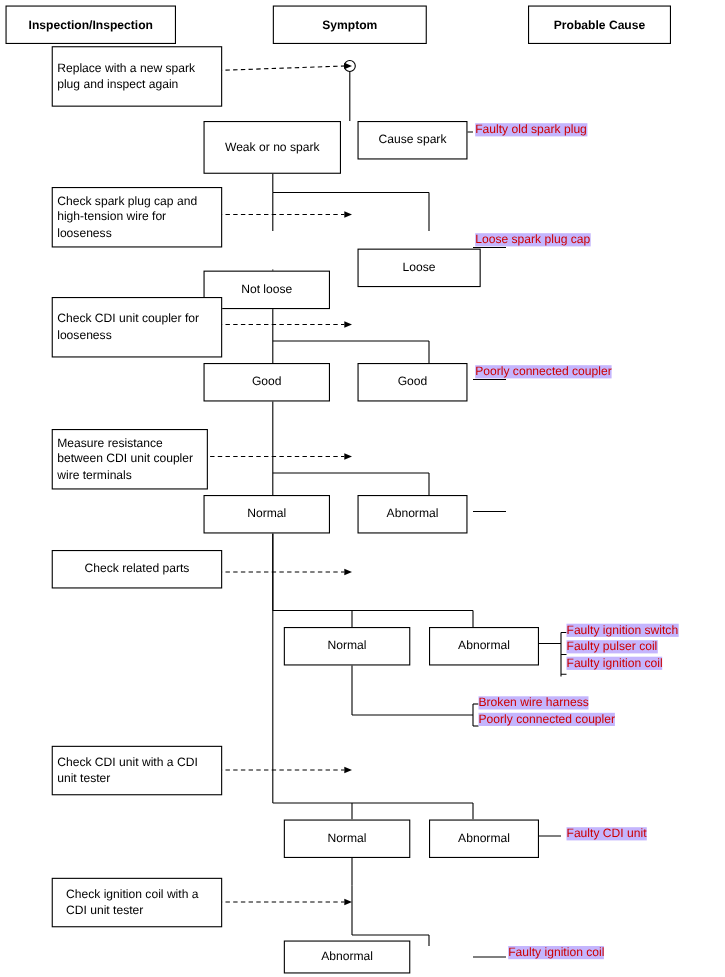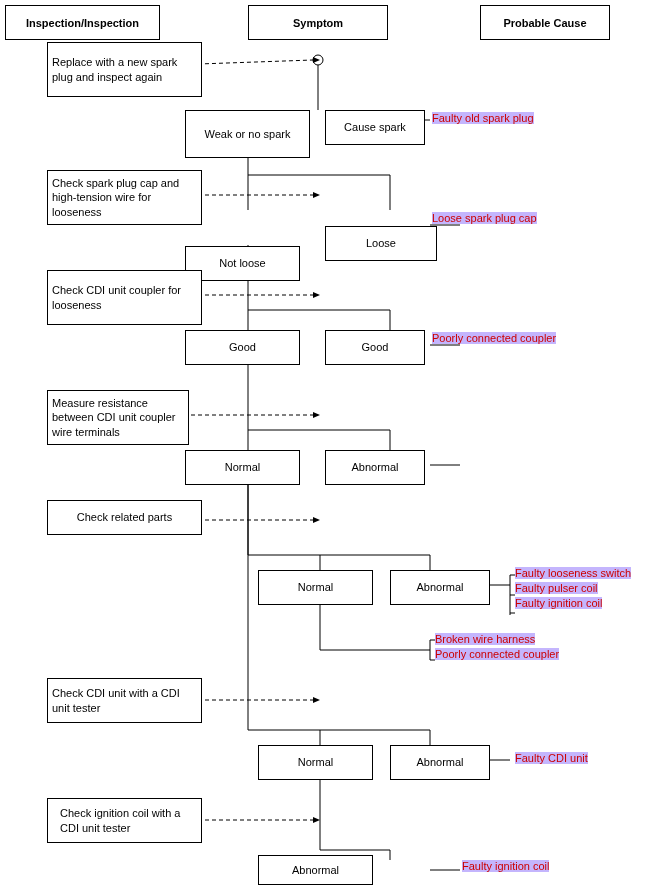--- a/index.html
+++ b/index.html
@@ -218,21 +218,21 @@
     <span>Check related parts</span>
   </div>
 
   <div class="box" style="left:258px;top:570px;width:115px;height:35px;">
     <span>Normal</span>
   </div>
   <div class="box" style="left:390px;top:570px;width:100px;height:35px;">
     <span>Abnormal</span>
   </div>
 
-  <span class="text-label" style="left:515px;top:567px;">Faulty looseness switch</span>
+  <span class="text-label" style="left:515px;top:567px;">Faulty ignition switch</span>
   <span class="text-label" style="left:515px;top:582px;">Faulty pulser coil</span>
   <span class="text-label" style="left:515px;top:597px;">Faulty ignition coil</span>
 
   <span class="text-label" style="left:435px;top:633px;">Broken wire harness</span>
   <span class="text-label" style="left:435px;top:648px;">Poorly connected coupler</span>
 
   <div class="box box-left" style="left:5px;top:678px;width:155px;height:45px;">
     <span>Check CDI unit with a CDI unit tester</span>
   </div>
 

